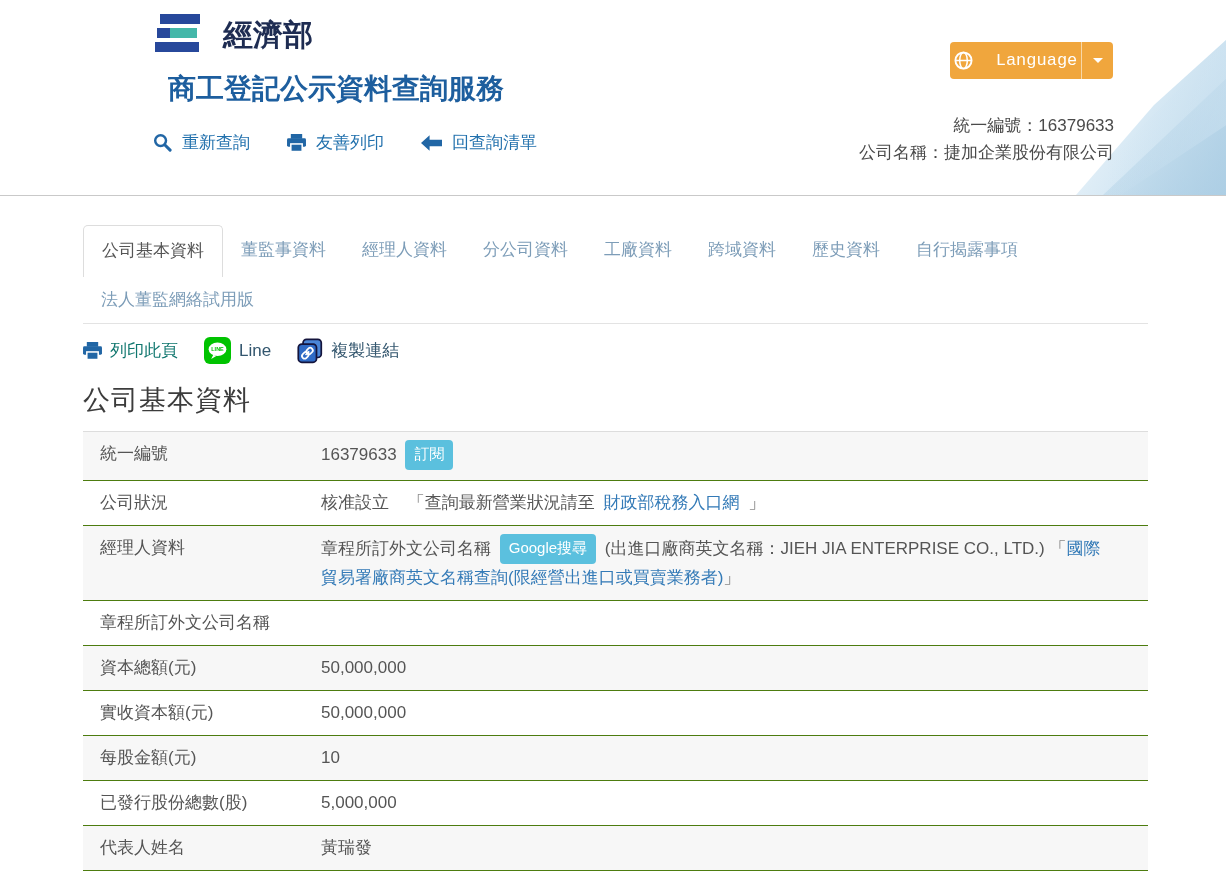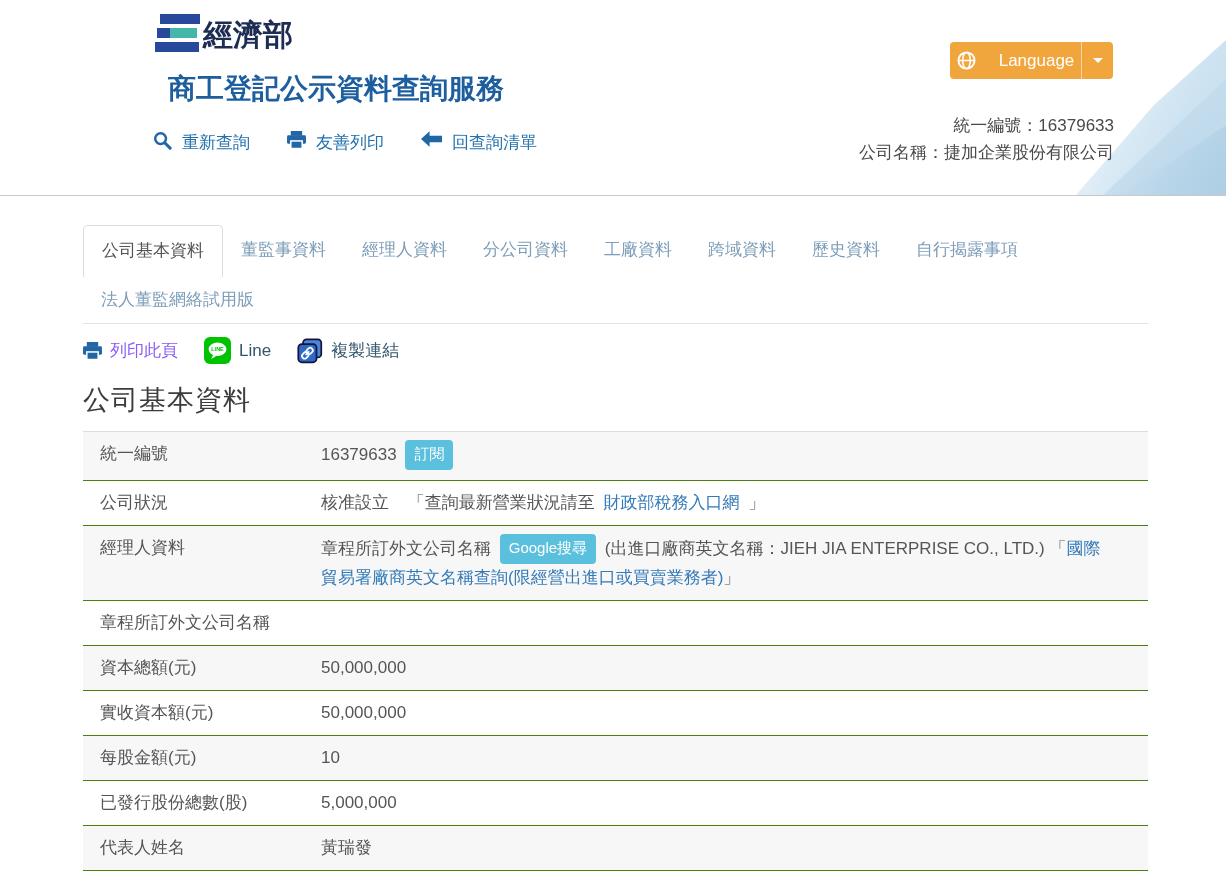--- a/index.html
+++ b/index.html
@@ -23,50 +23,50 @@
     clip-path: polygon(100% 0%, 100% 55%, 30% 100%, 0% 100%); }
 
   .logo-row { position: absolute; left: 155px; top: 14px; display: flex; align-items: center; z-index: 1; }
   .logo-mark { width: 48px; }
   .logo-mark .bar { height: 10px; margin-bottom: 4px; }
   .bar1 { width: 40px; margin-left: 5px; background: #27489b; }
   .bar2 { width: 42px; margin-left: 2px; display: flex; }
   .bar2 .b2a { width: 13px; background: #27489b; }
   .bar2 .b2b { width: 27px; background: #44b7a9; }
   .bar3 { width: 44px; background: #27489b; }
-  .ministry-name { font-size: 30px; font-weight: 700; color: #1e2c52; }
+  .ministry-name { margin-left: 20px; font-size: 30px; font-weight: 700; color: #1e2c52; }
   .service-title { position: absolute; left: 168px; top: 70px; font-size: 28px; font-weight: 700; color: #1d5e9e; z-index: 1; }
 
   .language-btn { position: absolute; left: 950px; top: 42px; width: 163px; height: 37px;
     background: #f0a63d; border-radius: 4px; display: flex; align-items: stretch;
     color: #fff; cursor: pointer; z-index: 2; }
-  .lang-main { flex: 1; display: flex; align-items: center; justify-content: center; gap: 23px; font-size: 17px; }
+  .lang-main { flex: 1; display: flex; align-items: center; justify-content: center; gap: 23px; font-size: 17px; font-family: Liberation Mono, monospace; }
   .lang-sep { width: 1px; background: rgba(255,255,255,.55); margin: 0; }
   .lang-caret { width: 31px; display: flex; align-items: center; justify-content: center; }
   .caret-down { width: 0; height: 0; border-left: 5px solid transparent; border-right: 5px solid transparent; border-top: 5px solid #fff; }
 
   .toolbar { position: absolute; left: 153px; top: 131px; display: flex; gap: 37px; z-index: 1; }
-  .tool-item { display: flex; align-items: flex-start; gap: 10px; color: #2271ad; font-size: 17px; cursor: pointer; }
+  .tool-item { display: flex; align-items: center; gap: 10px; color: #2271ad; font-size: 17px; cursor: pointer; }
 
   .header-info { position: absolute; right: 112px; top: 112px; text-align: right;
     font-size: 17px; color: #4a4a4a; line-height: 27px; z-index: 1; }
 
   
   .content { margin: 0 78px 0 83px; position: relative; }
   .tabs { margin-top: 29px; }
   .tab-row { display: flex; align-items: stretch; }
   .tab { font-size: 17px; padding: 13px 18px; color: #7d9db8; cursor: pointer; white-space: nowrap; }
   .tab.active { color: #555; background: #fff; border: 1px solid #ddd; border-bottom: none;
     border-radius: 5px 5px 0 0; padding: 13px 18px 15px; margin-bottom: -1px; }
   .tab-row2 .tab { padding: 12px 18px; }
   .tabs-underline { border-bottom: 1px solid #e3e3e3; }
 
   .actions { margin-top: 13px; display: flex; align-items: center; gap: 26px; }
   .action-item { display: flex; align-items: center; gap: 8px; font-size: 17px; cursor: pointer; }
-  .action-print { color: #8b5cf6; }
+  .action-print { color: #0f766e; }
   .action-line { color: #33566e; }
   .action-copy { color: #33566e; }
 
   .section-title { margin: 18px 0 13px; font-size: 27px; font-weight: 400; color: #3c3c3c; letter-spacing: 1px; }
 
   .ctable { border-top: 1px solid #ddd; }
   .trow { display: flex; border-bottom: 1px solid #4d7c0f; padding: 9px 0; font-size: 17px; }
   .trow:nth-child(odd) { background: #f7f7f7; }
   .tlabel { width: 238px; flex-shrink: 0; padding-left: 17px; line-height: 26px; color: #555; }
   .tvalue { flex: 1; padding-right: 40px; line-height: 26px; color: #555; }

